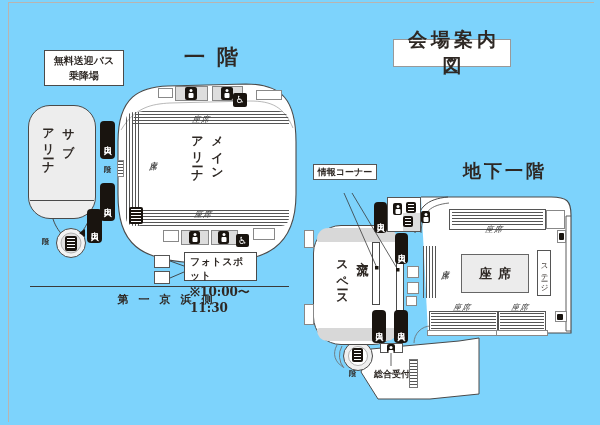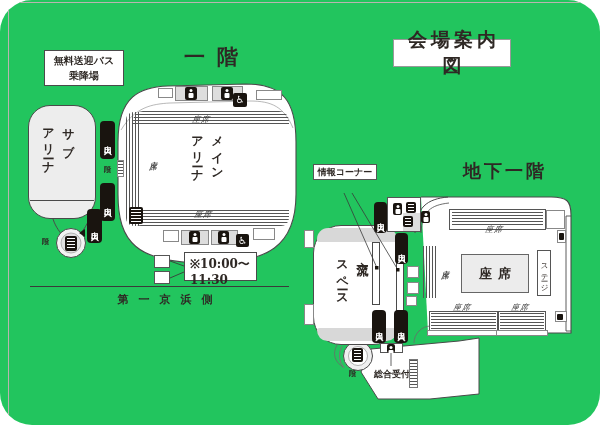--- a/index.html
+++ b/index.html
@@ -1,17 +1,17 @@
 <!DOCTYPE html>
 <html><head>
 <meta charset="utf-8">
 <style>
   html,body{margin:0;padding:0;}
-  .page{position:relative;width:600px;height:425px;background:#22c55e;overflow:hidden;
-        font-family:"DejaVu Serif","Liberation Serif",serif;color:#2e2824;border-radius:32px;}
+  .page{position:relative;width:600px;height:425px;background:#7dd3fc;overflow:hidden;
+        font-family:"DejaVu Serif","Liberation Serif",serif;color:#2e2824;}
   .abs{position:absolute;}
   .bordered{border:1px solid #4a4a4a;background:#fff;box-sizing:border-box;}
   .lightbox{border:1px solid #888;background:#fff;box-sizing:border-box;}
   .graybox{border:1px solid #888;background:#ddd;box-sizing:border-box;}
   .vtx{writing-mode:vertical-rl;}
   .badge{background:#19140f;color:#fff;border-radius:4px;display:flex;align-items:center;
          justify-content:center;font-size:8px;font-weight:bold;line-height:1.1;
          writing-mode:vertical-rl;letter-spacing:1px;box-sizing:border-box;}
   .cols{display:flex;flex-direction:row-reverse;justify-content:center;gap:3px;font-weight:bold;}
   .col{writing-mode:vertical-rl;letter-spacing:2px;}
@@ -120,20 +120,21 @@
   <div class="abs graybox" style="left:181px;top:230px;width:28px;height:15px;"></div>
   <div class="abs icon-person" style="left:189px;top:231px;width:11px;height:13px;"></div>
   <div class="abs graybox" style="left:211px;top:230px;width:27px;height:15px;"></div>
   <div class="abs icon-person" style="left:218px;top:231px;width:11px;height:13px;"></div>
   <div class="abs wheel" style="left:236px;top:234px;width:13px;height:13px;">♿</div>
   <div class="abs lightbox" style="left:253px;top:228px;width:22px;height:12px;"></div>
 
   <div class="abs lightbox" style="left:154px;top:255px;width:16px;height:13px;border-color:#555;"></div>
   <div class="abs lightbox" style="left:154px;top:271px;width:16px;height:13px;border-color:#555;"></div>
   <div class="abs bordered" style="left:184px;top:252px;width:73px;height:29px;padding:2px 5px;">
+    <div style="font-size:10px;font-weight:bold;letter-spacing:0.5px;">フォトスポット</div>
     <div style="font-size:12px;font-weight:bold;">※10:00〜11:30</div>
   </div>
 
   <div class="abs" style="left:30px;top:286px;width:259px;height:1px;background:#3a3a3a;"></div>
   <div class="abs ctr" style="left:78px;top:290px;width:164px;height:18px;font-size:11px;font-weight:bold;letter-spacing:10px;padding-left:10px;">第一京浜側</div>
 
   <div class="abs ctr" style="left:442px;top:160px;width:120px;height:22px;font-size:18px;font-weight:bold;letter-spacing:3px;padding-left:3px;">地下一階</div>
 
   <div class="abs lightbox ctr" style="left:313px;top:164px;width:64px;height:16px;border-color:#555;align-items:center;">
     <span style="font-size:9px;font-weight:bold;">情報コーナー</span>

